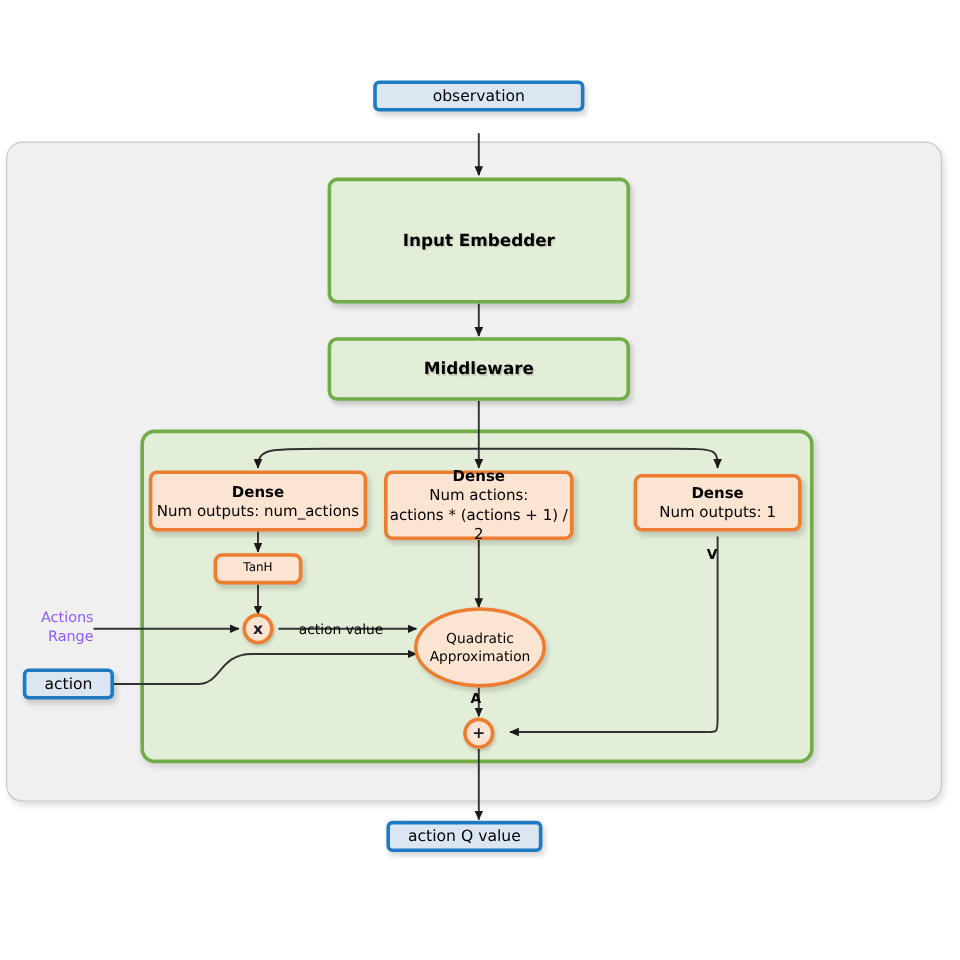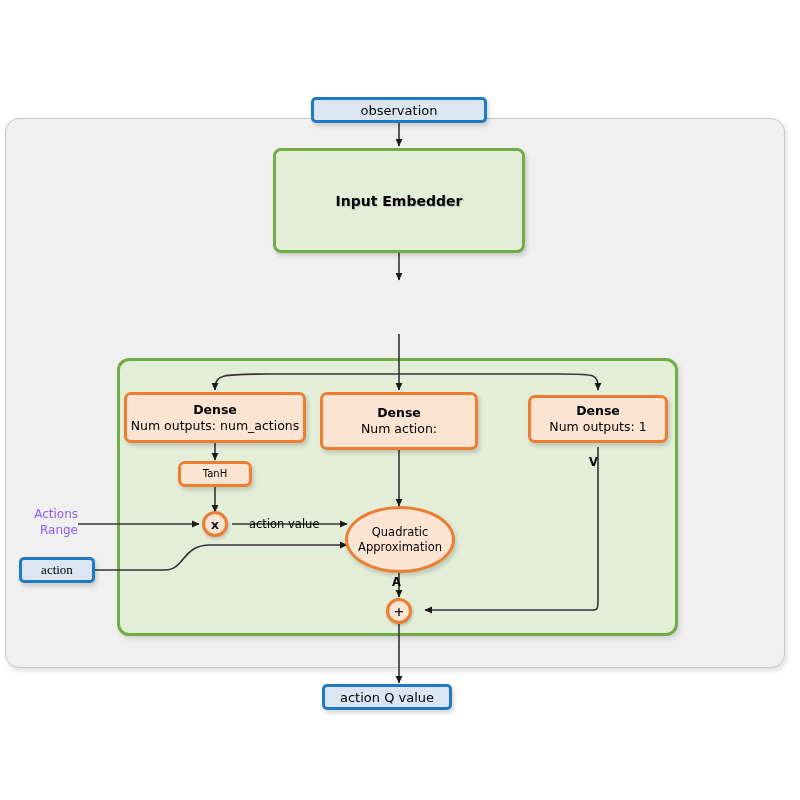--- a/index.html
+++ b/index.html
@@ -189,37 +189,41 @@
       <path d="M399,450 L399,506"></path>
 
       <path d="M399,573 L399,597"></path>
 
       <path d="M598,447 L598,598 C598,612 598,610 585,610 L425,610"></path>
 
       <path d="M399,624 L399,683"></path>
     </g>
   </svg>
 
-  <div class="node io-node" style="left:311px; top:97px; width:176px; height:26px;">
+  <div class="node io-node" style="left:311px; top:67px; width:176px; height:26px;">
     <span>observation</span>
   </div>
 
   <div class="node green-node" style="left:273px; top:148px; width:252px; height:105px;">
     <span>Input Embedder</span>
   </div>
 
+  <div class="node green-node" style="left:273px; top:281px; width:252px; height:53px;">
+    <span>Middleware</span>
+  </div>
 
   <div class="node orange-node" style="left:124px; top:392px; width:182px; height:51px;">
     <span class="ttl">Dense</span>
     <span>Num outputs: num_actions</span>
   </div>
 
   <div class="node orange-node" style="left:320px; top:392px; width:158px; height:58px;">
     <span class="ttl">Dense</span>
-    <span>Num action:</span>
+    <span>Num actions:</span>
+    <span>actions * (actions + 1) / 2</span>
   </div>
 
   <div class="node orange-node" style="left:528px; top:395px; width:140px; height:48px;">
     <span class="ttl">Dense</span>
     <span>Num outputs: 1</span>
   </div>
 
   <div class="node orange-node" style="left:178px; top:461px; width:74px; height:26px; font-size:10px;">
     <span>TanH</span>
   </div>
@@ -234,21 +238,21 @@
   </div>
 
   <div class="op-circle" style="left:386px; top:598px;">
     <span>+</span>
   </div>
 
   <div class="node io-node" style="left:322px; top:684px; width:130px; height:26px;">
     <span>action Q value</span>
   </div>
 
-  <div class="node io-node" style="left:19px; top:557px; width:76px; height:26px;font-family:Liberation Serif, serif;">
+  <div class="node io-node" style="left:19px; top:557px; width:76px; height:26px;">
     <span>action</span>
   </div>
 
   <div class="side-label" style="left:18px; top:507px; width:60px;">
     <div>Actions</div>
     <div>Range</div>
   </div>
 
   <div class="wire-label" style="left:249px; top:517px;">action value</div>
 

